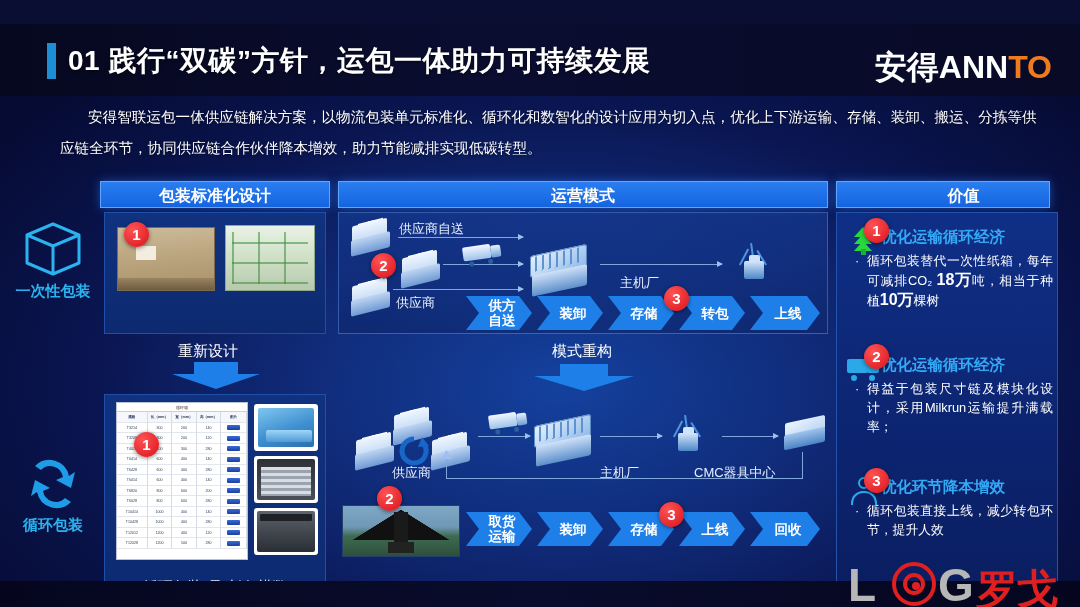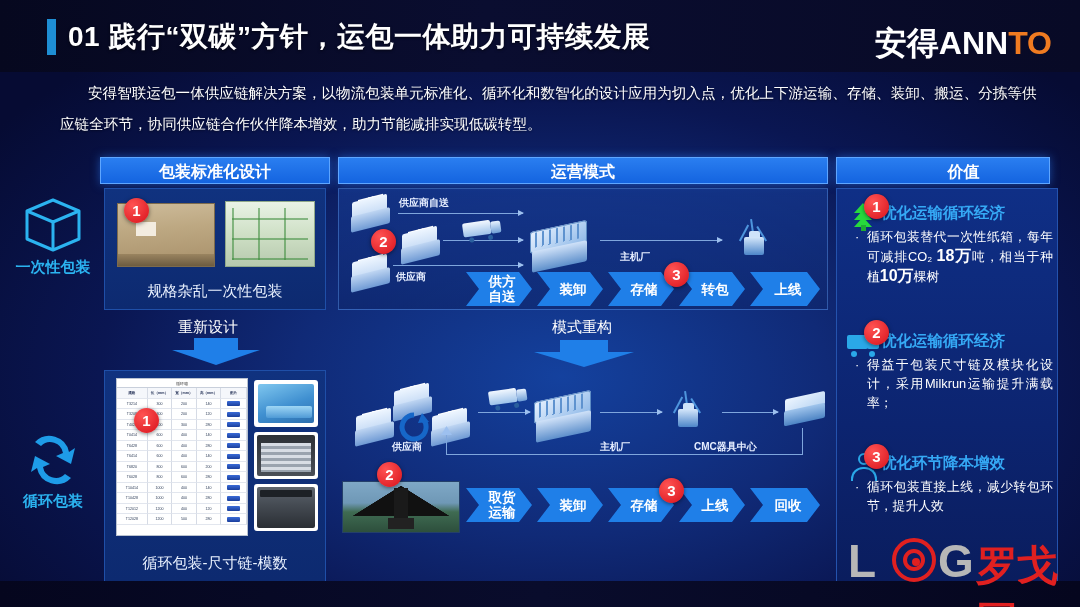--- a/index.html
+++ b/index.html
@@ -8,20 +8,21 @@
     font-family:"Liberation Sans","DejaVu Sans",sans-serif;
     background:#0a0e33;
     position:relative;
     color:#fff;
   }
   #slide {
     position:absolute; inset:0;
     background:
       radial-gradient(ellipse 700px 420px at 52% 62%, #14419e 0%, #102a77 38%, #0a1652 66%, #060b33 100%),
       linear-gradient(160deg,#0b1040 0%,#070a2c 50%,#05061f 100%);
+    margin-top: 24px;
   }
   #slide::before{
     content:"";position:absolute;left:0;top:0;width:100%;height:72px;
     background:linear-gradient(90deg,#06081f 0%,#0a0d30 45%,#080a26 100%);
   }
   #slide::after{
     content:"";position:absolute;left:0;bottom:0;width:100%;height:26px;
     background:linear-gradient(90deg,#05061e 0%,#090c2c 50%,#05061e 100%);
   }
 
@@ -163,21 +164,21 @@
     position:relative;height:34px;margin-right:5px;
     background:#1f7fe8;
     display:flex;align-items:center;justify-content:center;
     color:#fff;font-size:13.5px;font-weight:bold;line-height:15px;text-align:center;
     clip-path:polygon(0 0, calc(100% - 13px) 0, 100% 50%, calc(100% - 13px) 100%, 0 100%, 13px 50%);
     padding-left:12px;padding-right:6px;
   }
   .chev.first{clip-path:polygon(0 0, calc(100% - 13px) 0, 100% 50%, calc(100% - 13px) 100%, 0 100%, 13px 50%);}
   .chev .two-line{display:block;}
 
-  .sm-label{position:absolute;font-size:10px;color:#e6eeff;white-space:nowrap;font-weight:bold;}
+  .sm-label{position:absolute;font-size:13px;color:#e6eeff;white-space:nowrap;}
 
   .ln{position:absolute;background:#7fa6dd;height:1px;}
   .ln::after{
     content:"";position:absolute;right:-1px;top:-3px;
     border-left:6px solid #9dc0ef;border-top:3.5px solid transparent;border-bottom:3.5px solid transparent;
   }
   .ln.noarrow::after{display:none;}
   .vl{position:absolute;background:#7fa6dd;width:1px;}
 
   
@@ -329,21 +330,20 @@
         <path d="M6 15 L32 26 L58 15"></path>
         <path d="M32 26 L32 54"></path>
       </g>
     </svg>
     <div class="left-icon-label">一次性包装</div>
   </div>
 
   <div class="panel" id="panel-top">
     <div class="photo photo-carton"></div>
     <div class="photo photo-pallet"></div>
-    <div class="panel-caption">规格杂乱一次性包装</div>
   </div>
   <div class="badge sz1" style="left:124px;top:198px;">1</div>
 
   <div class="da-label" style="left:178px;top:318px;">重新设计</div>
   <svg style="position:absolute;left:168px;top:338px;" width="96" height="28" viewBox="0 0 96 28">
     <polygon points="26,0 70,0 70,12 92,12 48,27 4,12 26,12" fill="#1f7fe8"></polygon>
   </svg>
 
   <div class="left-icon-wrap" id="li-bot">
     <svg width="64" height="56" viewBox="0 0 64 56" style="display:block;margin:0 auto;">

